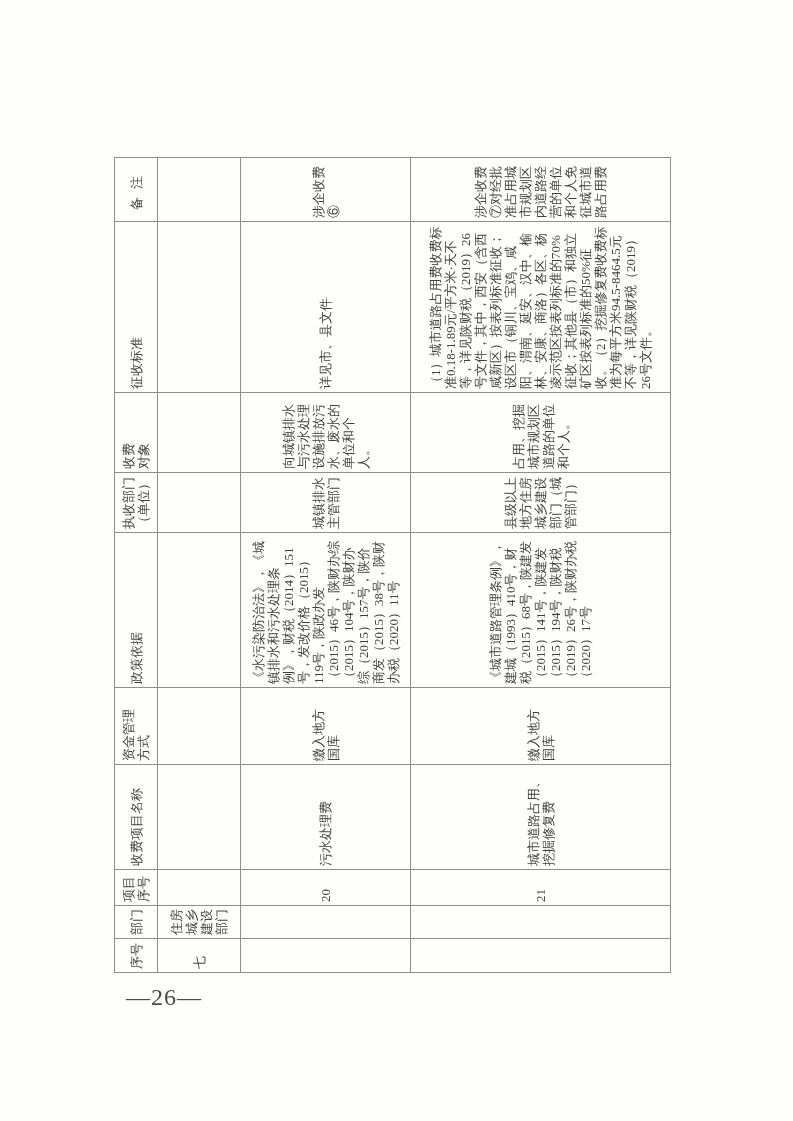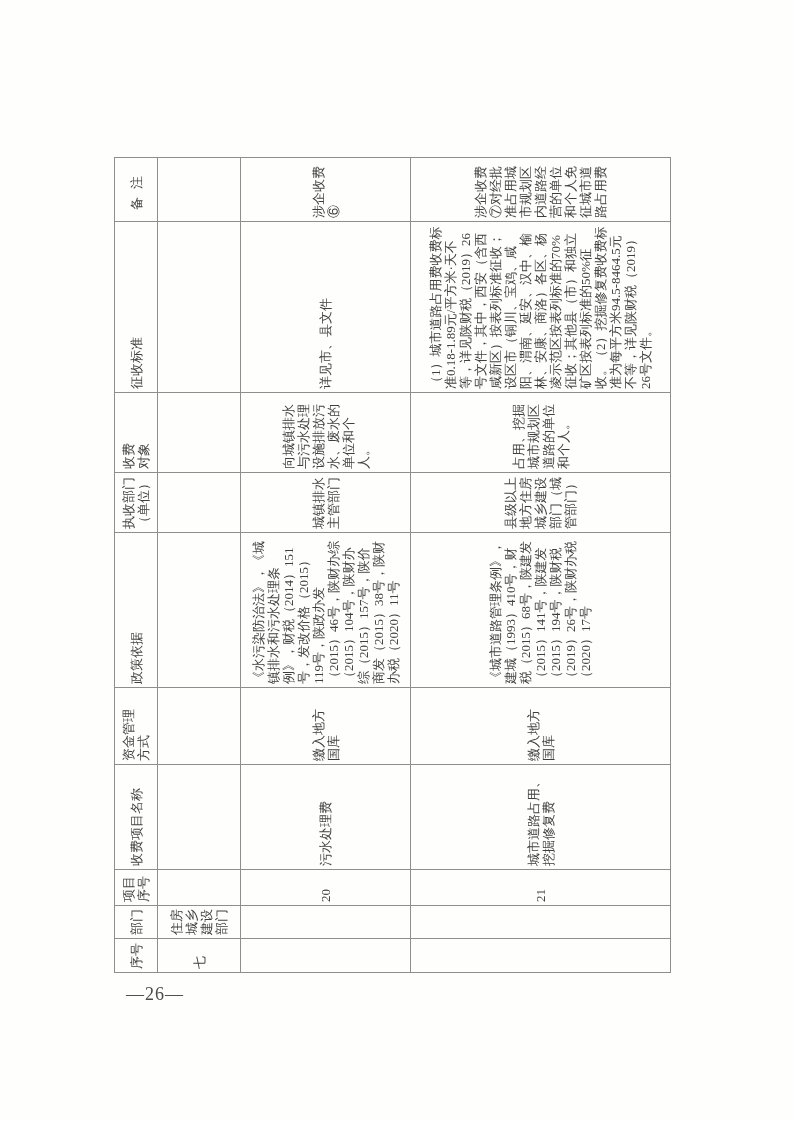--- a/index.html
+++ b/index.html
@@ -36,21 +36,21 @@
   td.numcell{text-align:center;}
   td.secno{vertical-align:top;text-align:center;padding-top:4px;}
   td.secdept{vertical-align:top;padding-top:2px;}
   td.nob{border-bottom:none;}
   td.not{border-top:none;}
   .fund{width:60px;}
   .zhishou20{width:56px;}
   td.tall{vertical-align:middle;}
   .pageno{
     position:absolute;left:126px;top:984px;
-    font-size:18px;letter-spacing:1px;color:#4a4a4a;
+    font-size:24px;letter-spacing:1px;color:#4a4a4a;
     font-family:"Liberation Serif","DejaVu Serif",serif;
     text-align:right;
   }
 </style>
 </head>
 <body>
 
 <div class="sheet"></div>
 
 <div class="table-rotator">

